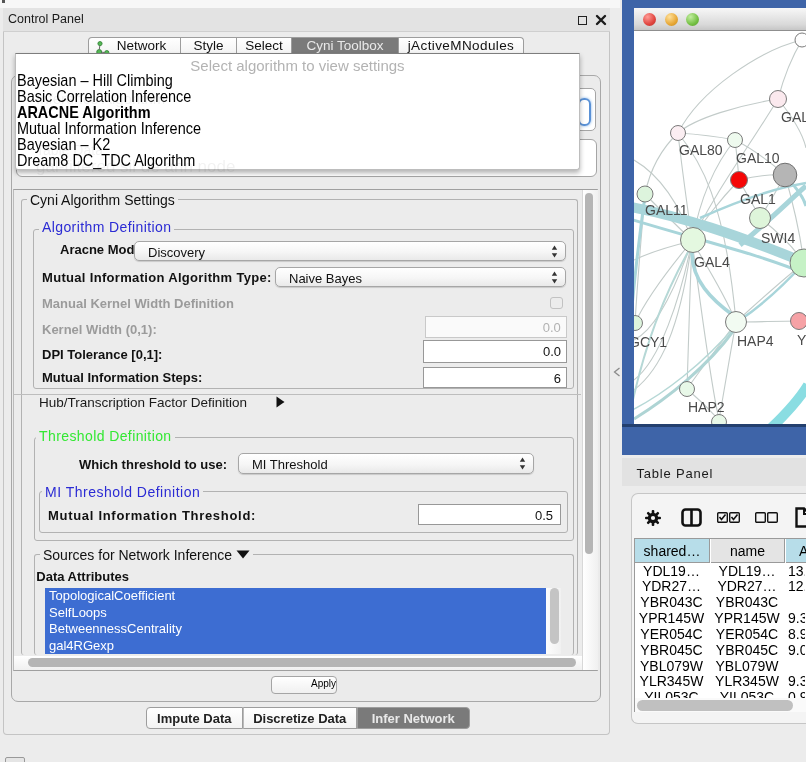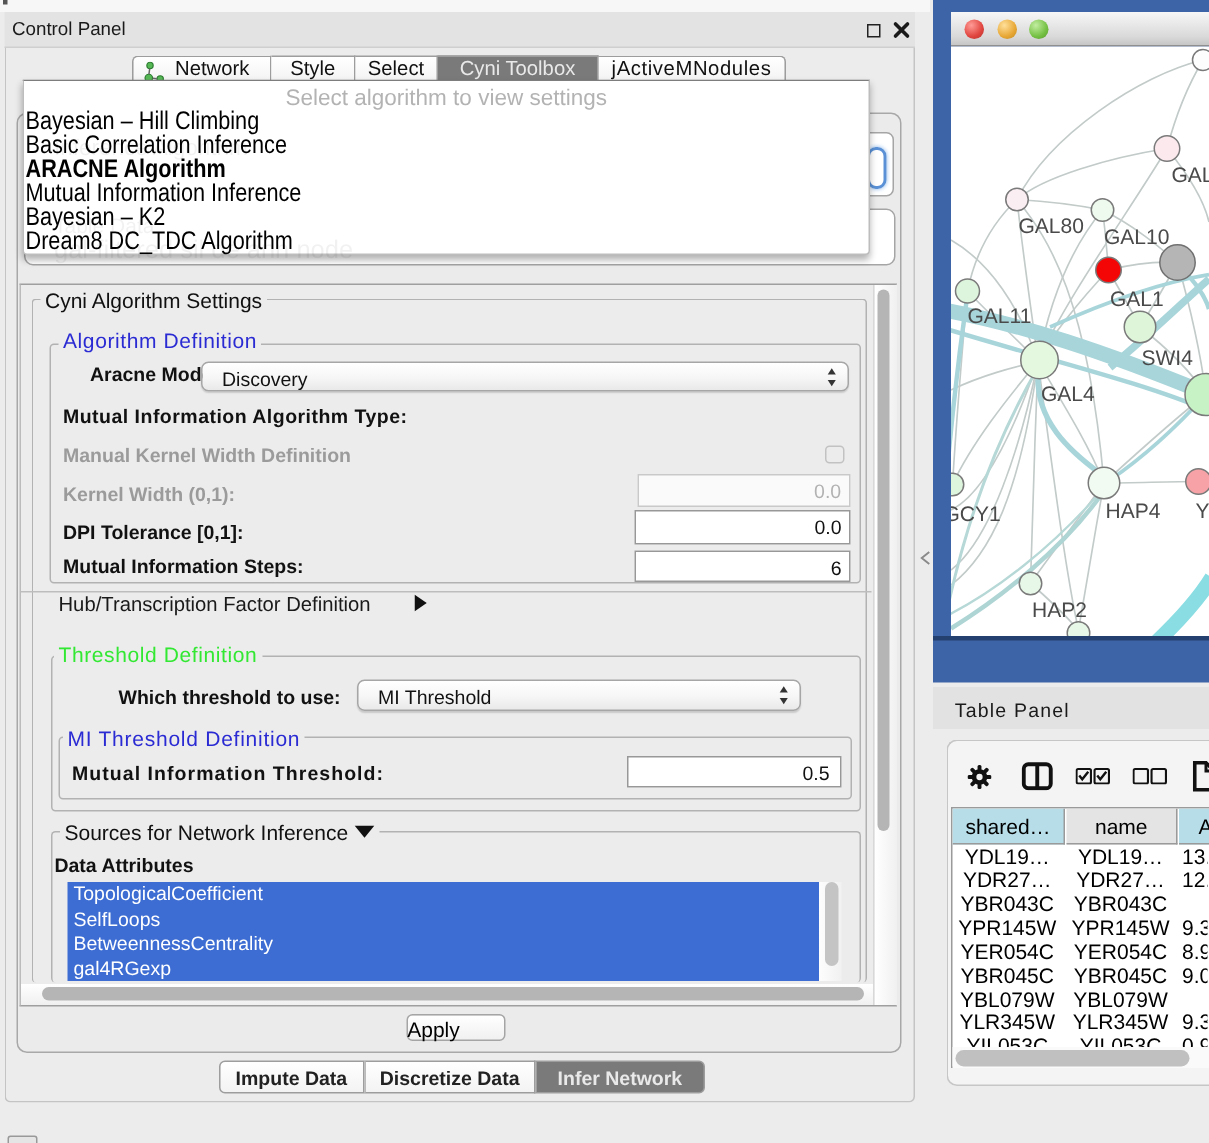--- a/index.html
+++ b/index.html
@@ -73,20 +73,27 @@
   </div>
   <div class="lbl" style="left:42px;top:242px;margin-left:18px;">Aracne Mode:</div>
   <div class="combo" style="left:134px;top:241px;width:432px;height:20px;">
       <span class="ct">Discovery</span>
     <svg class="ar" viewBox="0 0 9 15">
         <path d="M4.5 1.5 L7.2 5.7 L1.8 5.7 Z" fill="#333"></path>
         <path d="M4.5 13.5 L7.2 9.3 L1.8 9.3 Z" fill="#333"></path>
       </svg>
   </div>
   <div class="lbl" style="left:42px;top:270px;letter-spacing:0.32px;">Mutual Information Algorithm Type:</div>
+  <div class="combo" style="left:275px;top:266.5px;width:291px;height:20px;">
+      <span class="ct">Naive Bayes</span>
+    <svg class="ar" viewBox="0 0 9 15">
+        <path d="M4.5 1.5 L7.2 5.7 L1.8 5.7 Z" fill="#333"></path>
+        <path d="M4.5 13.5 L7.2 9.3 L1.8 9.3 Z" fill="#333"></path>
+      </svg>
+  </div>
   <div class="lblgray" style="left:42px;top:296px;">Manual Kernel Width Definition</div>
   <div class="abs" style="left:550px;top:296.5px;width:13px;height:12px;background:#ececec;border:1px solid #c2c2c2;border-radius:3px;"></div>
   <div class="lblgray" style="left:42px;top:322px;">Kernel Width (0,1):</div>
   <div class="tfield dis" style="left:424.8px;top:316px;width:142px;height:21.5px;">0.0</div>
   <div class="lbl" style="left:42px;top:347px;">DPI Tolerance [0,1]:</div>
   <div class="tfield" style="left:423px;top:340px;width:144px;height:23px;">0.0</div>
   <div class="lbl" style="left:42px;top:369.5px;">Mutual Information Steps:</div>
   <div class="tfield" style="left:423px;top:366.5px;width:144px;height:21.5px;">6</div>
 
   <div class="abs" style="left:14px;top:394px;width:567px;height:1px;background:#bdbdbd;"></div>
@@ -125,21 +132,21 @@
       <div>gal4RGexp</div>
   </div>
   <div class="abs" style="left:546px;top:588px;width:15px;height:66px;background:linear-gradient(90deg,#fdfdfd,#f1f1f1);"></div>
   <div class="sbthumb" style="left:549.5px;top:588px;width:9px;height:56px;background:#c4c4c4;"></div>
 
   <div class="abs" style="left:581.5px;top:190px;width:16px;height:480px;background:linear-gradient(90deg,#ffffff,#f0f0f0);border-left:1px solid #d8d8d8;"></div>
   <div class="sbthumb" style="left:585px;top:193px;width:8px;height:361px;background:#b5b5b5;"></div>
   <div class="abs" style="left:14px;top:656px;width:568px;height:14px;background:linear-gradient(#ffffff,#f0f0f0);"></div>
   <div class="sbthumb" style="left:28px;top:657.5px;width:548px;height:9px;background:#b5b5b5;"></div>
 
-  <div class="abs" style="left:270.5px;top:676px;width:66.5px;height:18px;background:linear-gradient(#ffffff,#f0f0f0);border:1px solid #a5a5a5;border-radius:4px;text-align:left;font-size:14px;padding-top:1px;">Apply</div>
+  <div class="abs" style="left:270.5px;top:676px;width:66.5px;height:18px;background:linear-gradient(#ffffff,#f0f0f0);border:1px solid #a5a5a5;border-radius:4px;text-align:right;font-size:10px;padding-top:1px;">Apply</div>
 
   <div class="btab" style="left:146px;width:96.5px;border-radius:4px 0 0 4px;">Impute Data</div>
   <div class="btab" style="left:242.5px;width:114.5px;border-left:1px solid #bbb;">Discretize Data</div>
   <div class="btab" style="left:357px;width:112.5px;background:#7a7a7a;color:#e9e9e9;border-radius:0 4px 4px 0;">Infer Network</div>
 
   <div class="abs" style="left:16px;top:139px;width:581px;height:38px;background:#fff;border:1px solid #a5a5a5;border-radius:6px;"></div>
   <div class="abs" style="left:566px;top:88px;width:30px;height:43px;background:#fff;border:1px solid #a5a5a5;border-radius:5px;"></div>
   <div class="abs" style="left:578px;top:98px;width:13px;height:28px;border:2.5px solid #5a91d6;border-radius:6px;box-shadow:0 0 3px #7fb1e8;"></div>
 
   <div class="abs" id="popup">

